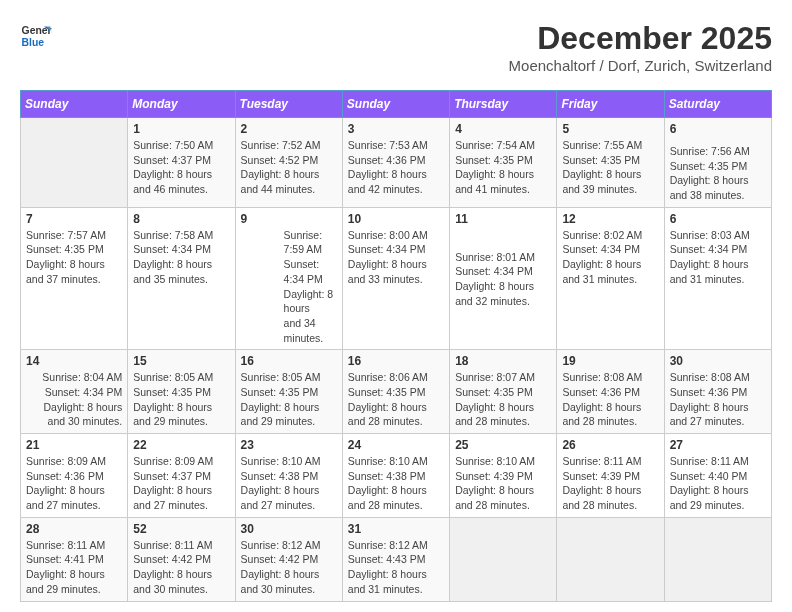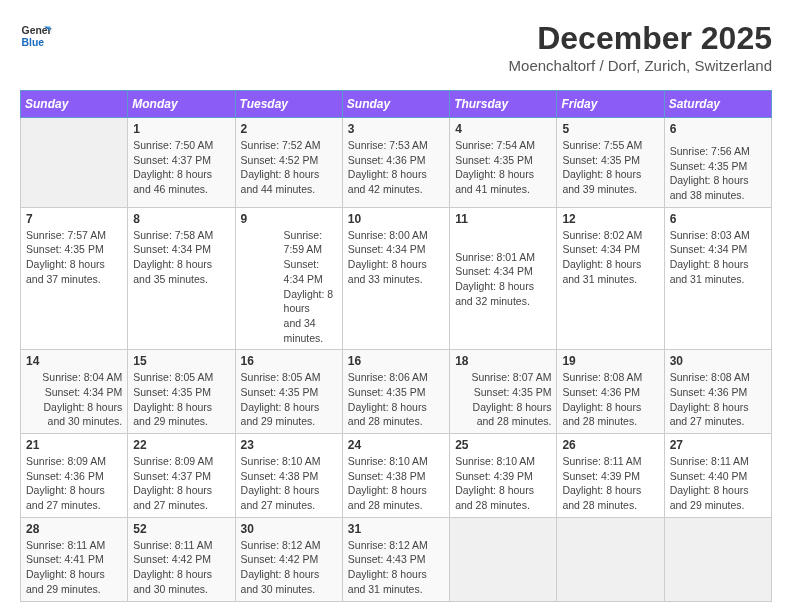--- a/index.html
+++ b/index.html
@@ -232,21 +232,21 @@
         </td>
         <td>
           <span class="day-number">16</span>
           <div class="day-info" style="white-space: pre-line;">Sunrise: 8:06 AM
 Sunset: 4:35 PM
 Daylight: 8 hours
 and 28 minutes.</div>
         </td>
         <td>
           <span class="day-number">18</span>
-          <div class="day-info" style="white-space: pre-line; text-align: right;">Sunrise: 8:07 AM
+          <div class="day-info" style="white-space: pre-line;">Sunrise: 8:07 AM
 Sunset: 4:35 PM
 Daylight: 8 hours
 and 28 minutes.</div>
         </td>
         <td>
           <span class="day-number">19</span>
           <div class="day-info" style="white-space: pre-line;">Sunrise: 8:08 AM
 Sunset: 4:36 PM
 Daylight: 8 hours
 and 28 minutes.</div>

